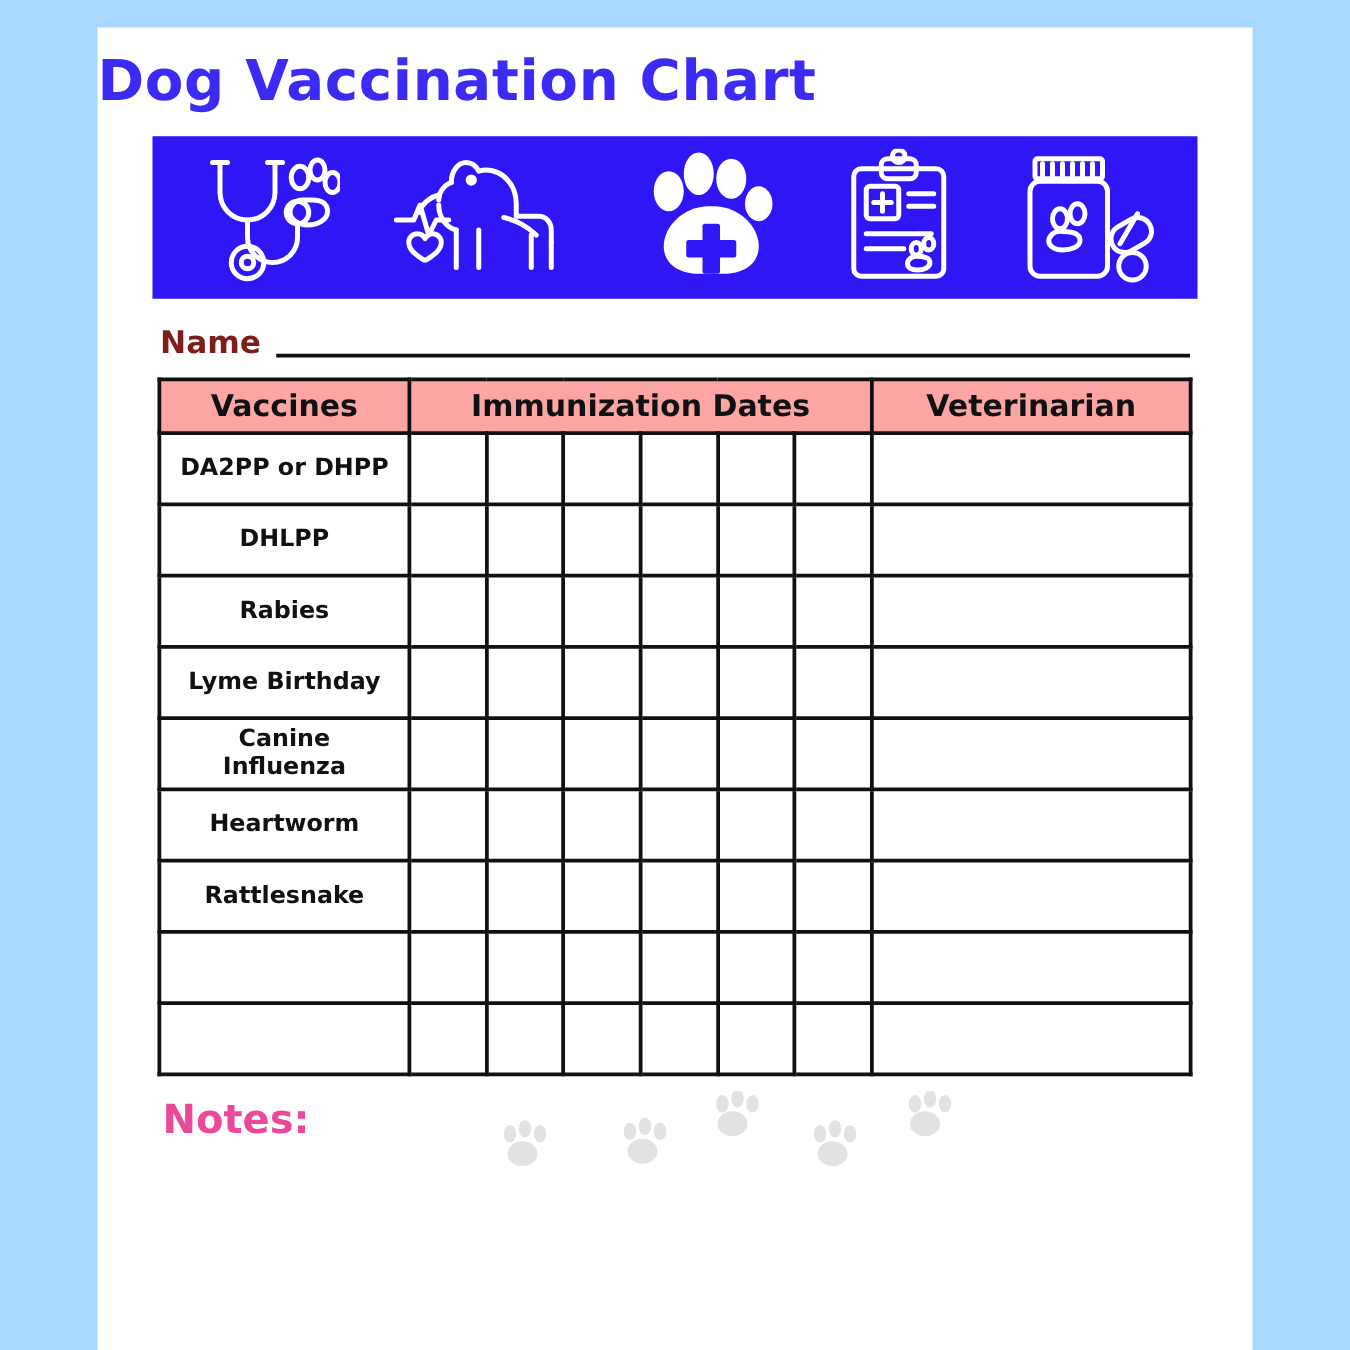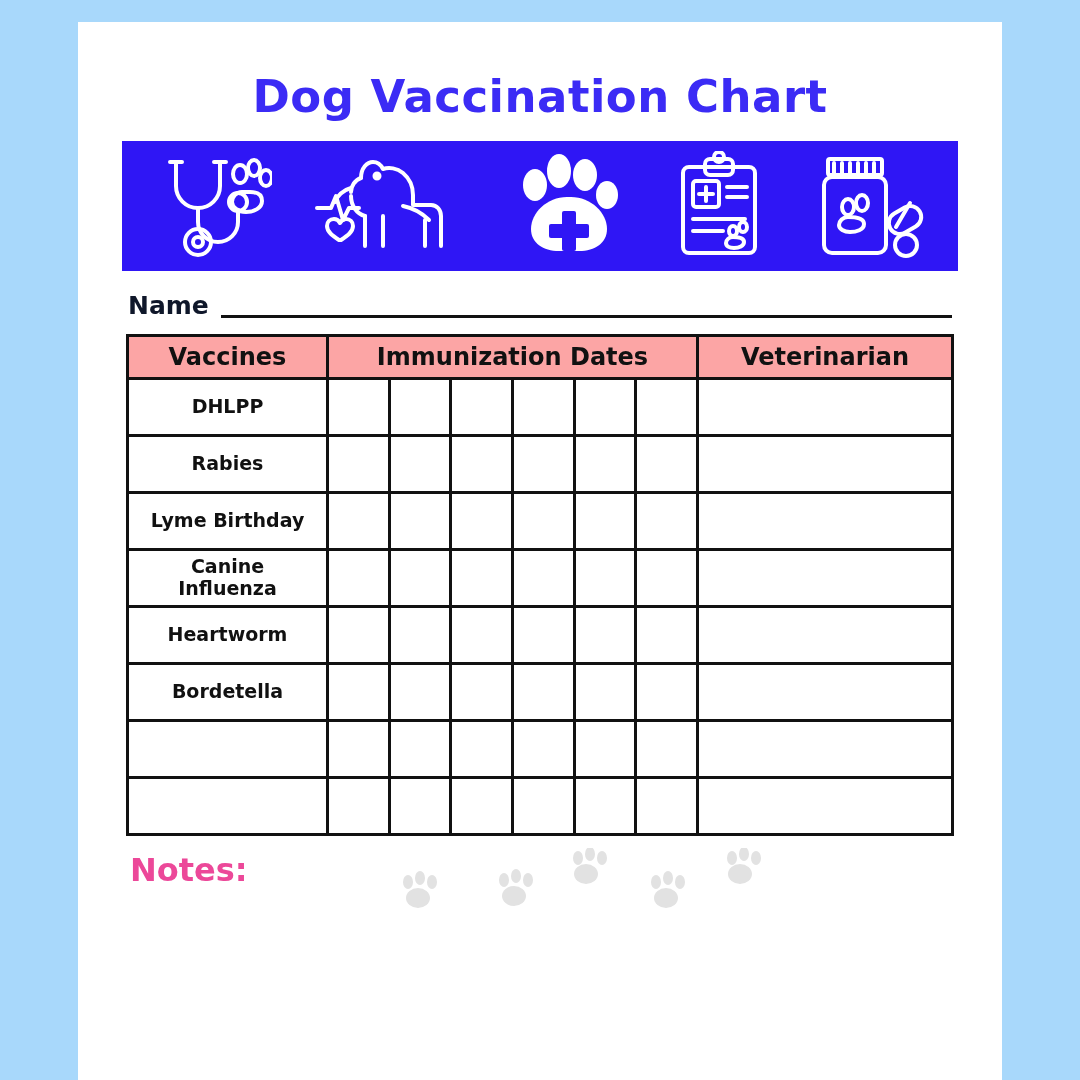--- a/index.html
+++ b/index.html
@@ -16,27 +16,26 @@
   .page {
     position: absolute;
     left: 78px;
     top: 22px;
     width: 924px;
     height: 1058px;
     background: #ffffff;
     box-sizing: border-box;
   }
   .title {
-    text-align: center;
     font-family: "DejaVu Sans", sans-serif;
     font-weight: bold;
     font-size: 45px;
     color: #3b2bf5;
     letter-spacing: 0.5px;
-    margin-top: 52px;
+    margin-top: 20px;
     margin-bottom: 0;
     line-height: 1;
   }
   .icon-band {
     margin: 22px 44px 0 44px;
     height: 130px;
     background: #2f16f5;
     display: flex;
     align-items: center;
     justify-content: space-around;
@@ -50,21 +49,21 @@
   }
   .field-row {
     display: flex;
     align-items: flex-end;
     margin-bottom: 16px;
   }
   .field-label {
     font-family: "DejaVu Sans", sans-serif;
     font-weight: bold;
     font-size: 25px;
-    color: #0f172a;
+    color: #7f1d1d;
     white-space: nowrap;
     padding-right: 12px;
     line-height: 1;
   }
   .field-line {
     flex: 1 1 auto;
     border-bottom: 3px solid #111111;
     height: 20px;
   }
   .field-line.short { flex: 0 0 355px; }
@@ -225,20 +224,30 @@
     </colgroup>
     <thead>
       <tr>
         <th>Vaccines</th>
         <th colspan="6">Immunization Dates</th>
         <th>Veterinarian</th>
       </tr>
     </thead>
     <tbody>
       <tr>
+        <td class="vaccine-name">DA2PP or DHPP</td>
+        <td class="date-cell"></td>
+        <td class="date-cell"></td>
+        <td class="date-cell"></td>
+        <td class="date-cell"></td>
+        <td class="date-cell"></td>
+        <td class="date-cell"></td>
+        <td class="vet-cell"></td>
+      </tr>
+      <tr>
         <td class="vaccine-name">DHLPP</td>
         <td class="date-cell"></td>
         <td class="date-cell"></td>
         <td class="date-cell"></td>
         <td class="date-cell"></td>
         <td class="date-cell"></td>
         <td class="date-cell"></td>
         <td class="vet-cell"></td>
       </tr>
       <tr>
@@ -276,21 +285,21 @@
         <td class="vaccine-name">Heartworm</td>
         <td class="date-cell"></td>
         <td class="date-cell"></td>
         <td class="date-cell"></td>
         <td class="date-cell"></td>
         <td class="date-cell"></td>
         <td class="date-cell"></td>
         <td class="vet-cell"></td>
       </tr>
       <tr>
-        <td class="vaccine-name">Bordetella</td>
+        <td class="vaccine-name">Rattlesnake</td>
         <td class="date-cell"></td>
         <td class="date-cell"></td>
         <td class="date-cell"></td>
         <td class="date-cell"></td>
         <td class="date-cell"></td>
         <td class="date-cell"></td>
         <td class="vet-cell"></td>
       </tr>
       <tr>
         <td class="vaccine-name"></td>

